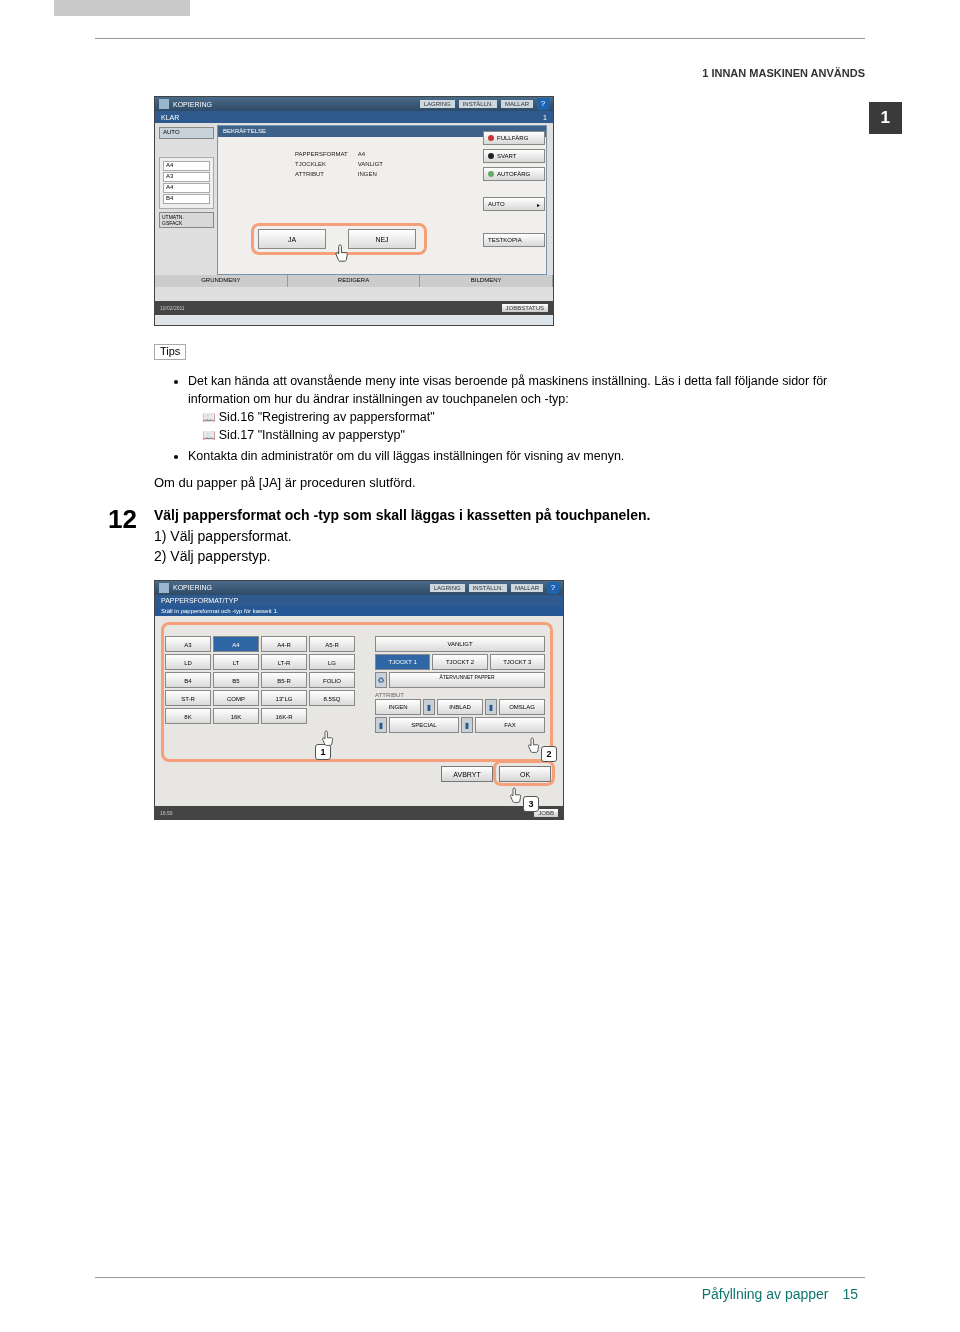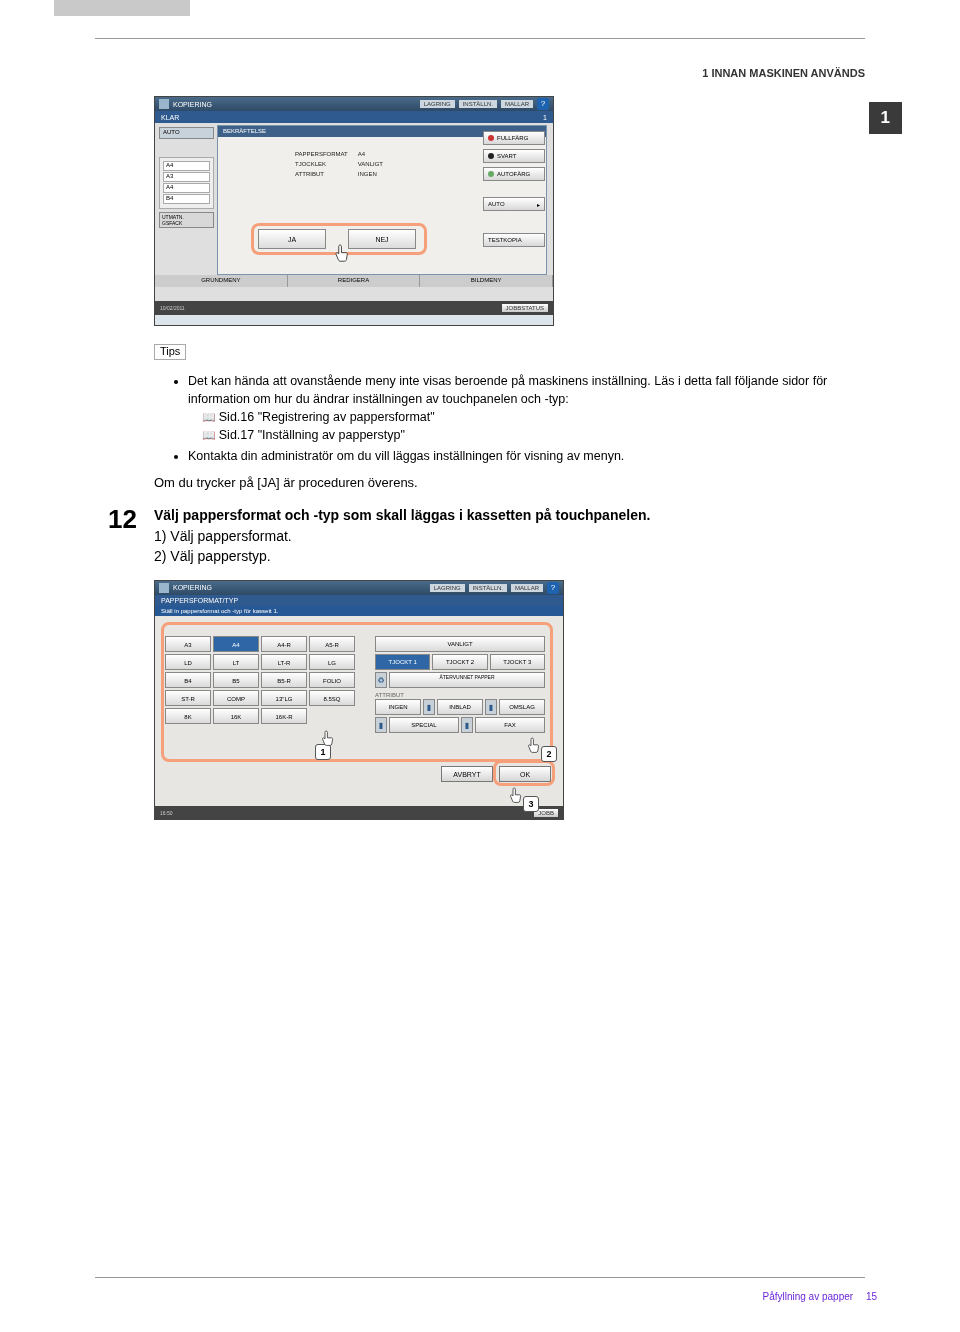--- a/index.html
+++ b/index.html
@@ -18,21 +18,21 @@
   .screenshot2 { width: 410px; }
   .tips-box { margin: 8px 0 12px 46px; border: 1px solid #aaa; font-size: 11px; padding: 0 5px 2px 5px; display: inline-block; background: #fff; }
   .tips-list { margin: 0 0 10px 60px; padding: 0; font-size: 12.5px; line-height: 1.45; }
   .tips-list > li { list-style: disc; margin-bottom: 2px; margin-left: 20px; }
   .book-ref { margin-left: 14px; }
   .book-ref::before { content: "📖 "; font-size: 11px; }
   .note { margin: 2px 0 16px 46px; font-size: 13px; }
   .substeps { margin: 2px 0 0 0; font-size: 14px; line-height: 1.4; }
   .substeps div { margin-bottom: 1px; }
   .footer-rule { position: absolute; bottom: 54px; left: 95px; right: 95px; border-top: 1px solid #999; }
-  .footer-text { position: absolute; bottom: 30px; right: 83px; font-size: 10px; color: #6d28d9; }
+  .footer-text { position: absolute; bottom: 30px; right: 102px; font-size: 14px; color: #0f766e; }
   .footer-text .pagenum { font-weight: normal; margin-left: 10px; }
 
   
   .shot { border: 1px solid #444; background: #dde5ea; font-size: 7px; position: relative; }
   .s1 { height: 230px; }
   .shot-top { background: linear-gradient(#4a6b8a,#2e4a66); color: #fff; padding: 2px 4px; height: 14px; display: flex; align-items: center; gap: 4px; }
   .shot-top .ico { width: 10px; height: 10px; background: #9ab6cc; }
   .shot-top .tab { background: #cdd7df; color: #333; font-size: 6px; padding: 1px 4px; margin-left: auto; }
   .shot-top .tab2 { background: #cdd7df; color: #333; font-size: 6px; padding: 1px 4px; }
   .shot-top .help { width: 12px; height: 12px; background: #1e63b0; color: #fff; text-align: center; border-radius: 2px; font-size: 8px; line-height: 12px; }
@@ -197,21 +197,21 @@
   
   <div class="tips-box">Tips</div>
   <ul class="tips-list">
     <li>
       <span>Det kan hända att ovanstående meny inte visas beroende på maskinens inställning. Läs i detta fall följande sidor för information om hur du ändrar inställningen av touchpanelen och -typ:</span>
       <div class="book-ref">Sid.16 "Registrering av pappersformat"</div>
       <div class="book-ref">Sid.17 "Inställning av papperstyp"</div>
     </li>
     <li>Kontakta din administratör om du vill läggas inställningen för visning av menyn.</li>
   </ul>
-  <div class="note">Om du trycker på [JA] är proceduren överens.</div>
+  <div class="note">Om du papper på [JA] är proceduren slutförd.</div>
 
   
   <div class="step">
     <div class="step-num">12</div>
     <div class="step-body">
       <span class="lead">Välj pappersformat och -typ som skall läggas i kassetten på touchpanelen.</span>
       <div class="substeps">
         <div>1)  Välj pappersformat.</div>
         <div>2)  Välj papperstyp.</div>
       </div>

